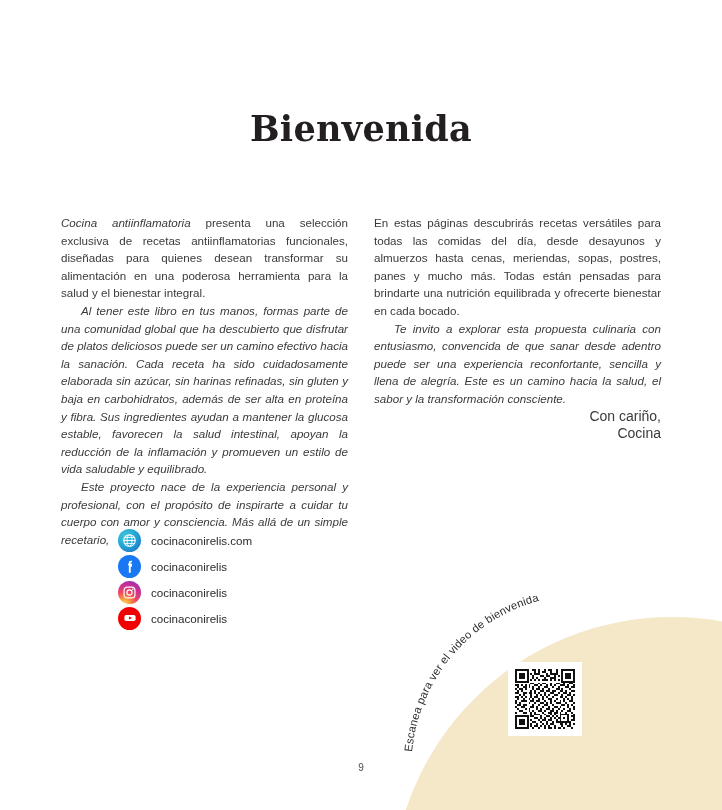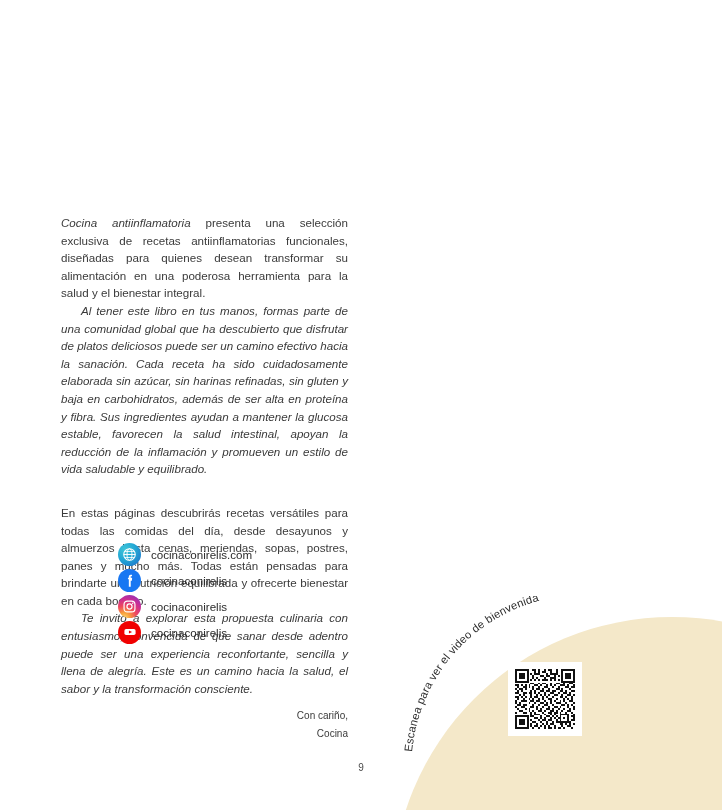--- a/index.html
+++ b/index.html
@@ -51,21 +51,20 @@
 
   
   .columns {
     position: absolute;
     left: 61px;
     top: 214px;
     width: 600px;
     z-index: 3;
     display: flex;
     gap: 26px;
-    flex-direction: column;
   }
   .col {
     width: 287px;
     font-size: 11.6px;
     line-height: 17.6px;
     color: #3a3a3a;
     text-align: justify;
     -webkit-hyphens: manual;
     hyphens: manual;
   }
@@ -74,33 +73,33 @@
   }
   .col p + p {
     text-indent: 20px;
     font-style: italic;
   }
   .col em {
     font-style: italic;
   }
 
   .signature {
-    margin-top: 10px;
+    margin-top: 0;
     text-align: right;
-    font-size: 10px;
+    font-size: 14px;
     line-height: 17.6px;
     color: #3a3a3a;
   }
   .signature div { white-space: nowrap; }
 
   
   .socials {
     position: absolute;
     left: 118px;
-    top: 541px;
+    top: 527px;
     z-index: 3;
   }
   .social-row {
     display: flex;
     align-items: center;
     height: 26px;
     margin-bottom: 0px;
   }
   .social-row + .social-row { margin-top: 0px; text-align: right; }
   .social-icon {
@@ -172,26 +171,28 @@
     z-index: 5;
   }
 </style>
 </head>
 <body>
 
 <div class="page">
 
   <div class="beige-circle"></div>
 
+  <div class="title">Bienvenida</div>
 
   <div class="columns">
 
     <div class="col">
       <p><em>Cocina antiinflamatoria</em><span> presenta una selección exclusiva de recetas antiinflamatorias funcionales, diseñadas para quienes desean transformar su alimentación en una poderosa herramienta para la salud y el bienestar integral.</span></p>
       <p>Al tener este libro en tus manos, formas parte de una comunidad global que ha descubierto que disfrutar de platos deliciosos puede ser un camino efectivo hacia la sanación. Cada receta ha sido cuidadosamente elaborada sin azúcar, sin harinas refinadas, sin gluten y baja en carbohidratos, además de ser alta en proteína y fibra. Sus ingredientes ayudan a mantener la glucosa estable, favorecen la salud intestinal, apoyan la reducción de la inflamación y promueven un estilo de vida saludable y equilibrado.</p>
+      <p>Este proyecto nace de la experiencia personal y profesional, con el propósito de inspirarte a cuidar tu cuerpo con amor y consciencia. Más allá de un simple recetario,</p>
     </div>
 
     <div class="col">
       <p>En estas páginas descubrirás recetas versátiles para todas las comidas del día, desde desayunos y almuerzos hasta cenas, meriendas, sopas, postres, panes y mucho más. Todas están pensadas para brindarte una nutrición equilibrada y ofrecerte bienestar en cada bocado.</p>
       <p>Te invito a explorar esta propuesta culinaria con entusiasmo, convencida de que sanar desde adentro puede ser una experiencia reconfortante, sencilla y llena de alegría. Este es un camino hacia la salud, el sabor y la transformación consciente.</p>
       <div class="signature">
         <div>Con cariño,</div>
         <div>Cocina</div>
       </div>
     </div>

